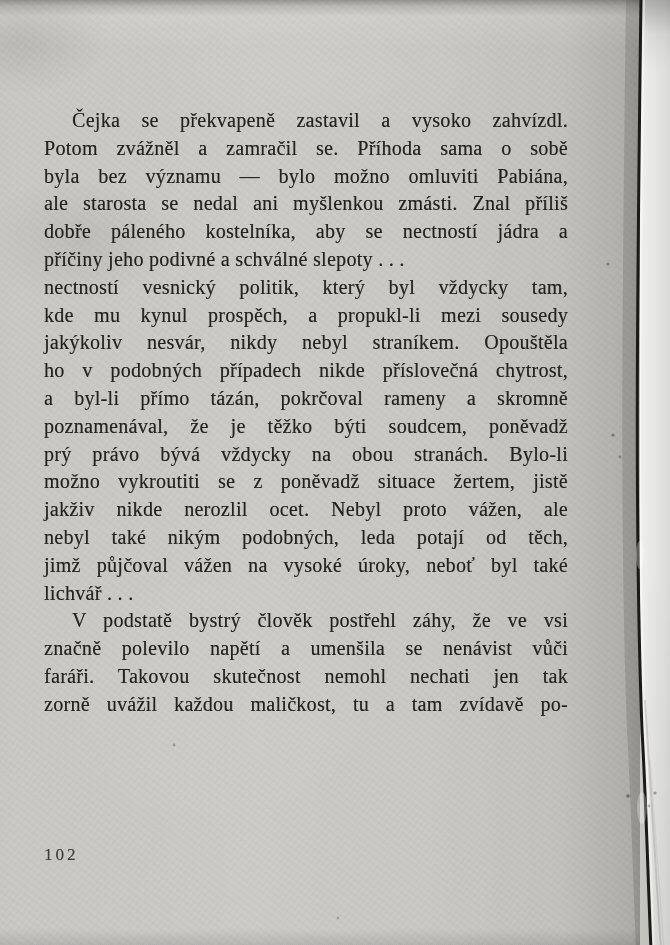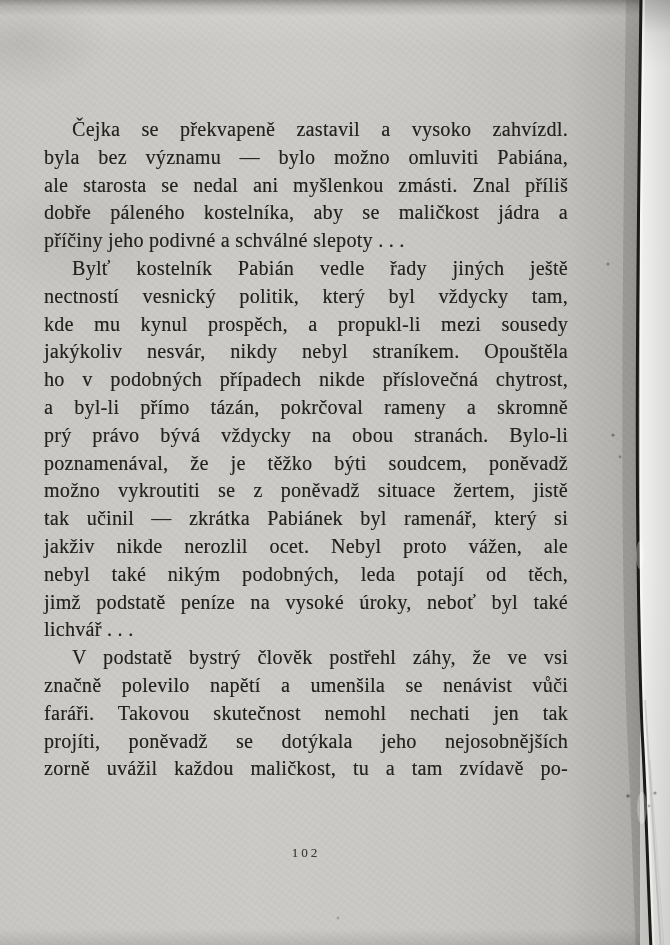--- a/index.html
+++ b/index.html
@@ -43,30 +43,29 @@
   }
 
   .edge-svg{position:absolute;left:0;top:0;pointer-events:none;}
 
   
   .text-block{
     position:absolute;left:44px;top:107px;width:524px;
     color:#23221f;
     font-size:20px;line-height:27.8px;letter-spacing:.3px;
     text-shadow:.3px .3px .5px rgba(35,34,30,.45);
-    margin-top:9px;
   }
   .text-block p{margin:0;padding:0;}
   .line{display:block;text-align:justify;text-align-last:justify;}
   .line.end{text-align-last:left;}
   .line.indent{text-indent:28px;}
 
   .page-number{
     position:absolute;left:44px;top:845px;width:524px;
-    text-align:center;font-size:13px;letter-spacing:3px;color:#3b3a33;
+    font-size:17px;letter-spacing:3px;color:#3b3a33;
     text-shadow:.3px .3px .5px rgba(35,34,30,.35);
   }
 
   
   .specks{
     position:absolute;left:0;top:0;width:2px;height:2px;border-radius:50%;
     background:transparent;
     box-shadow:
       46px 517px 0 .6px rgba(40,40,38,.55),
       607px 263px 0 .5px rgba(40,40,38,.40),
@@ -99,46 +98,44 @@
     <ellipse cx="640" cy="555" rx="4" ry="14" fill="rgba(255,255,255,.30)"></ellipse>
     <ellipse cx="642" cy="808" rx="5" ry="16" fill="rgba(255,255,255,.28)"></ellipse>
 
     <path d="M645,700 L661,950" stroke="rgba(0,0,0,.12)" stroke-width="2" fill="none"></path>
     <path d="M650,760 L664,950" stroke="rgba(0,0,0,.06)" stroke-width="1.5" fill="none"></path>
   </svg>
 
   <div class="text-block">
     <p>
       <span class="line indent">Čejka se překvapeně zastavil a vysoko zahvízdl.</span>
+      <span class="line">Potom zvážněl a zamračil se. Příhoda sama o sobě</span>
       <span class="line">byla bez významu — bylo možno omluviti Pabiána,</span>
       <span class="line">ale starosta se nedal ani myšlenkou zmásti. Znal příliš</span>
-      <span class="line">dobře páleného kostelníka, aby se maličkost jádra a</span>
+      <span class="line">dobře páleného kostelníka, aby se nectností jádra a</span>
       <span class="line end">příčiny jeho podivné a schválné slepoty . . .</span>
     </p>
     <p>
-      <span class="line indent">Bylť kostelník Pabián vedle řady jiných ještě</span>
       <span class="line">nectností vesnický politik, který byl vždycky tam,</span>
       <span class="line">kde mu kynul prospěch, a propukl-li mezi sousedy</span>
       <span class="line">jakýkoliv nesvár, nikdy nebyl straníkem. Opouštěla</span>
       <span class="line">ho v podobných případech nikde příslovečná chytrost,</span>
       <span class="line">a byl-li přímo tázán, pokrčoval rameny a skromně</span>
+      <span class="line">poznamenával, že je těžko býti soudcem, poněvadž</span>
       <span class="line">prý právo bývá vždycky na obou stranách. Bylo-li</span>
-      <span class="line">poznamenával, že je těžko býti soudcem, poněvadž</span>
       <span class="line">možno vykroutiti se z poněvadž situace žertem, jistě</span>
-      <span class="line">tak učinil — zkrátka Pabiánek byl ramenář, který si</span>
       <span class="line">jakživ nikde nerozlil ocet. Nebyl proto vážen, ale</span>
       <span class="line">nebyl také nikým podobných, leda potají od těch,</span>
-      <span class="line">jimž podstatě peníze na vysoké úroky, neboť byl také</span>
+      <span class="line">jimž půjčoval vážen na vysoké úroky, neboť byl také</span>
       <span class="line end">lichvář . . .</span>
     </p>
     <p>
       <span class="line indent">V podstatě bystrý člověk postřehl záhy, že ve vsi</span>
       <span class="line">značně polevilo napětí a umenšila se nenávist vůči</span>
       <span class="line">faráři. Takovou skutečnost nemohl nechati jen tak</span>
-      <span class="line">projíti, poněvadž se dotýkala jeho nejosobnějších</span>
       <span class="line">zorně uvážil každou maličkost, tu a tam zvídavě po-</span>
     </p>
   </div>
 
   <div class="page-number">102</div>
 
   <div class="specks"></div>
 
 </div>
 

